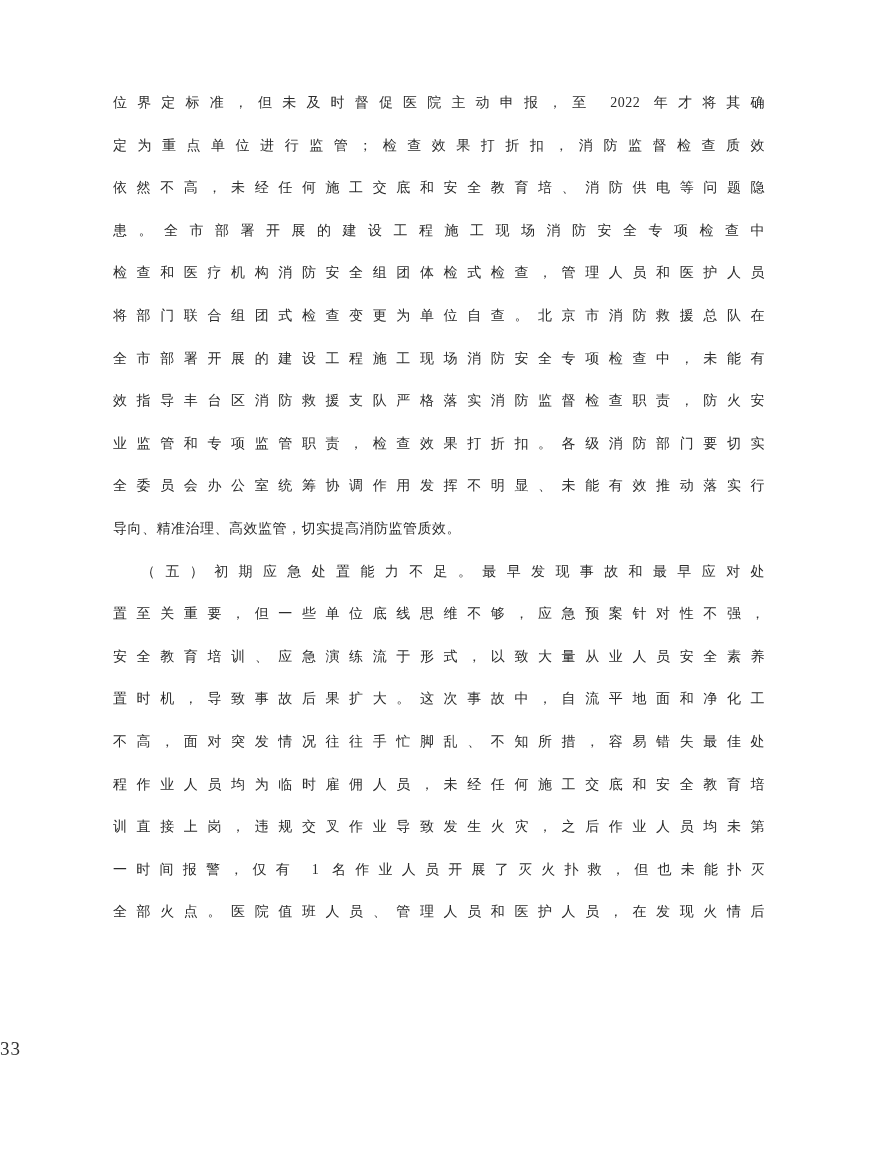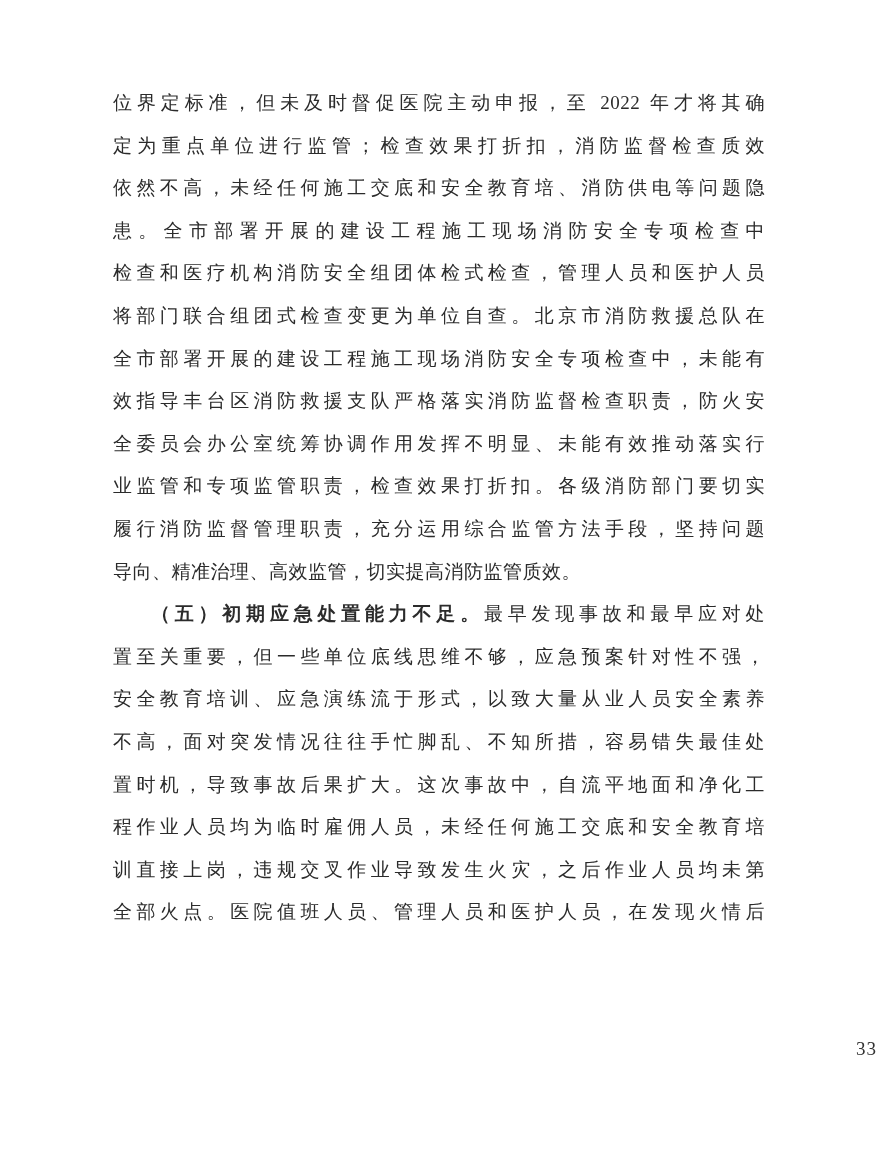--- a/index.html
+++ b/index.html
@@ -16,77 +16,77 @@
     font-family: "Liberation Serif", "DejaVu Serif", serif;
     color: #2b2b2b;
   }
   .textblock {
     position: absolute;
     left: 113px;
     top: 82px;
     width: 652px;
   }
   .line {
-    font-size: 19px;
+    font-size: 14px;
     line-height: 42.6px;
     height: 42.6px;
     text-align: justify;
     text-align-last: justify;
     letter-spacing: 0.5px;
     white-space: normal;
     overflow: hidden;
   }
   .line.para-end {
     text-align: center;
     text-align-last: left;
   }
   .line.indent {
     text-indent: 2em;
   }
   .kai {
     
-    font-weight: 700;
+    font-weight: 400;
   }
   .page-number {
     position: absolute;
     left: 0;
     top: 1038px;
     width: 100%;
-    text-align: right;
+    text-align: left;
     font-size: 19px;
     color: #333333;
     letter-spacing: 1px;
   }
 </style>
 </head>
 <body>
 
 <div class="page">
   <div class="textblock">
 
     <div class="line">位界定标准，但未及时督促医院主动申报，至 2022 年才将其确</div>
     <div class="line">定为重点单位进行监管；检查效果打折扣，消防监督检查质效</div>
     <div class="line">依然不高，未经任何施工交底和安全教育培、消防供电等问题隐</div>
     <div class="line">患。全市部署开展的建设工程施工现场消防安全专项检查中</div>
     <div class="line">检查和医疗机构消防安全组团体检式检查，管理人员和医护人员</div>
     <div class="line">将部门联合组团式检查变更为单位自查。北京市消防救援总队在</div>
     <div class="line">全市部署开展的建设工程施工现场消防安全专项检查中，未能有</div>
     <div class="line">效指导丰台区消防救援支队严格落实消防监督检查职责，防火安</div>
+    <div class="line">业监管和专项监管职责，检查效果打折扣。各级消防部门要切实</div>
     <div class="line">全委员会办公室统筹协调作用发挥不明显、未能有效推动落实行</div>
-    <div class="line">业监管和专项监管职责，检查效果打折扣。各级消防部门要切实</div>
-    <div class="line">履行消防监督管理职责，充分运用综合监管方法手段，坚持问题</div>
     <div class="line para-end">导向、精准治理、高效监管，切实提高消防监管质效。</div>
 
     <div class="line indent">
       <span class="kai">（五）初期应急处置能力不足。</span><span>最早发现事故和最早应对处</span>
     </div>
     <div class="line">置至关重要，但一些单位底线思维不够，应急预案针对性不强，</div>
     <div class="line">安全教育培训、应急演练流于形式，以致大量从业人员安全素养</div>
+    <div class="line">置时机，导致事故后果扩大。这次事故中，自流平地面和净化工</div>
     <div class="line">不高，面对突发情况往往手忙脚乱、不知所措，容易错失最佳处</div>
-    <div class="line">置时机，导致事故后果扩大。这次事故中，自流平地面和净化工</div>
     <div class="line">程作业人员均为临时雇佣人员，未经任何施工交底和安全教育培</div>
     <div class="line">训直接上岗，违规交叉作业导致发生火灾，之后作业人员均未第</div>
+    <div class="line">一时间报警，仅有 1 名作业人员开展了灭火扑救，但也未能扑灭</div>
     <div class="line">全部火点。医院值班人员、管理人员和医护人员，在发现火情后</div>
 
   </div>
 
   <div class="page-number">33</div>
 </div>
 
 </body></html>

